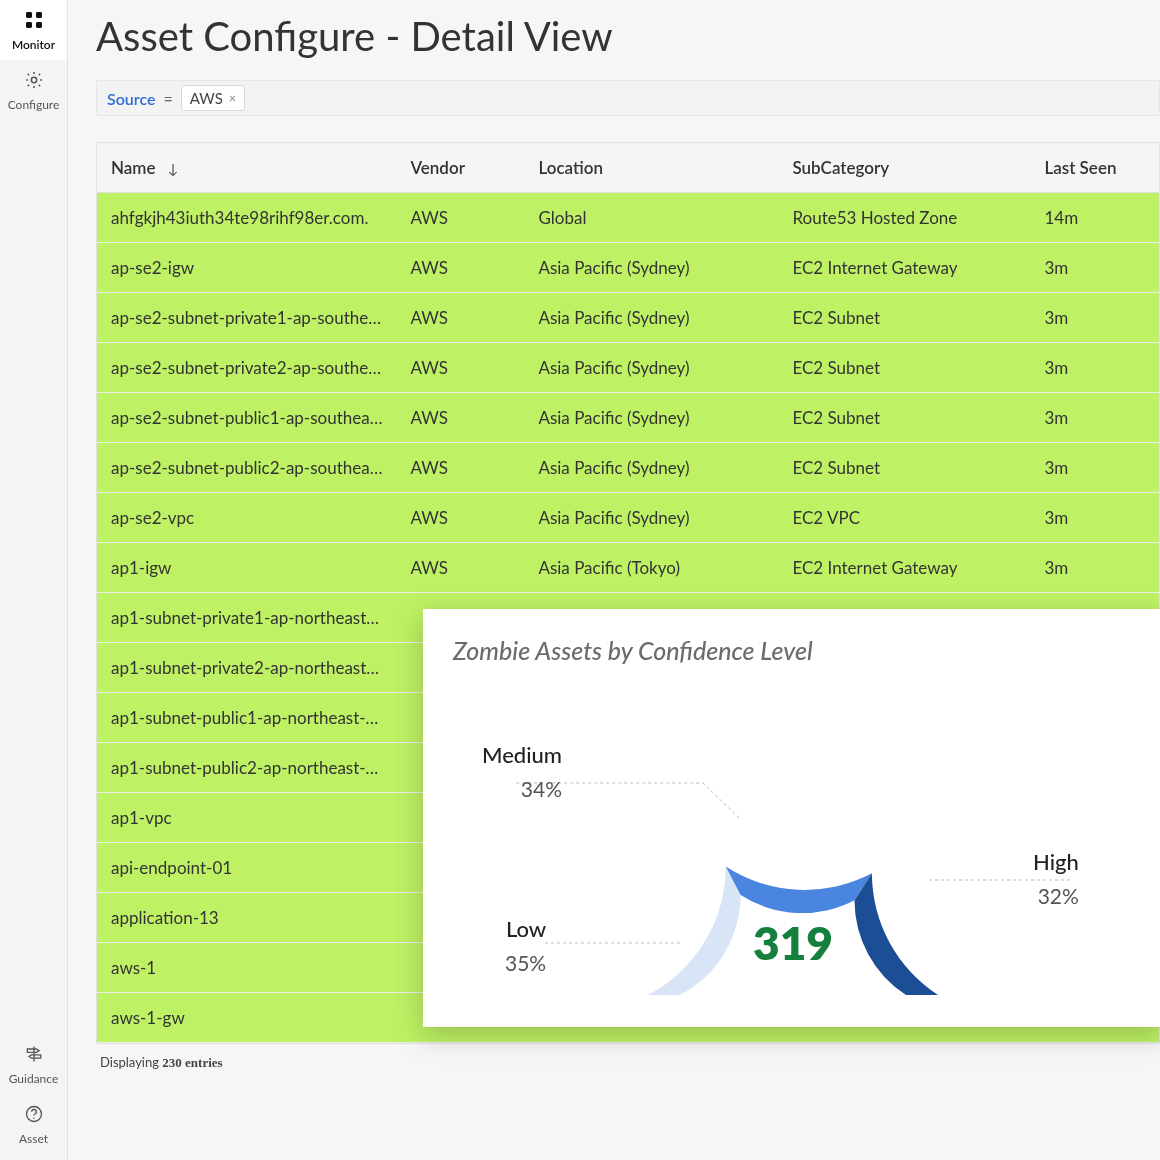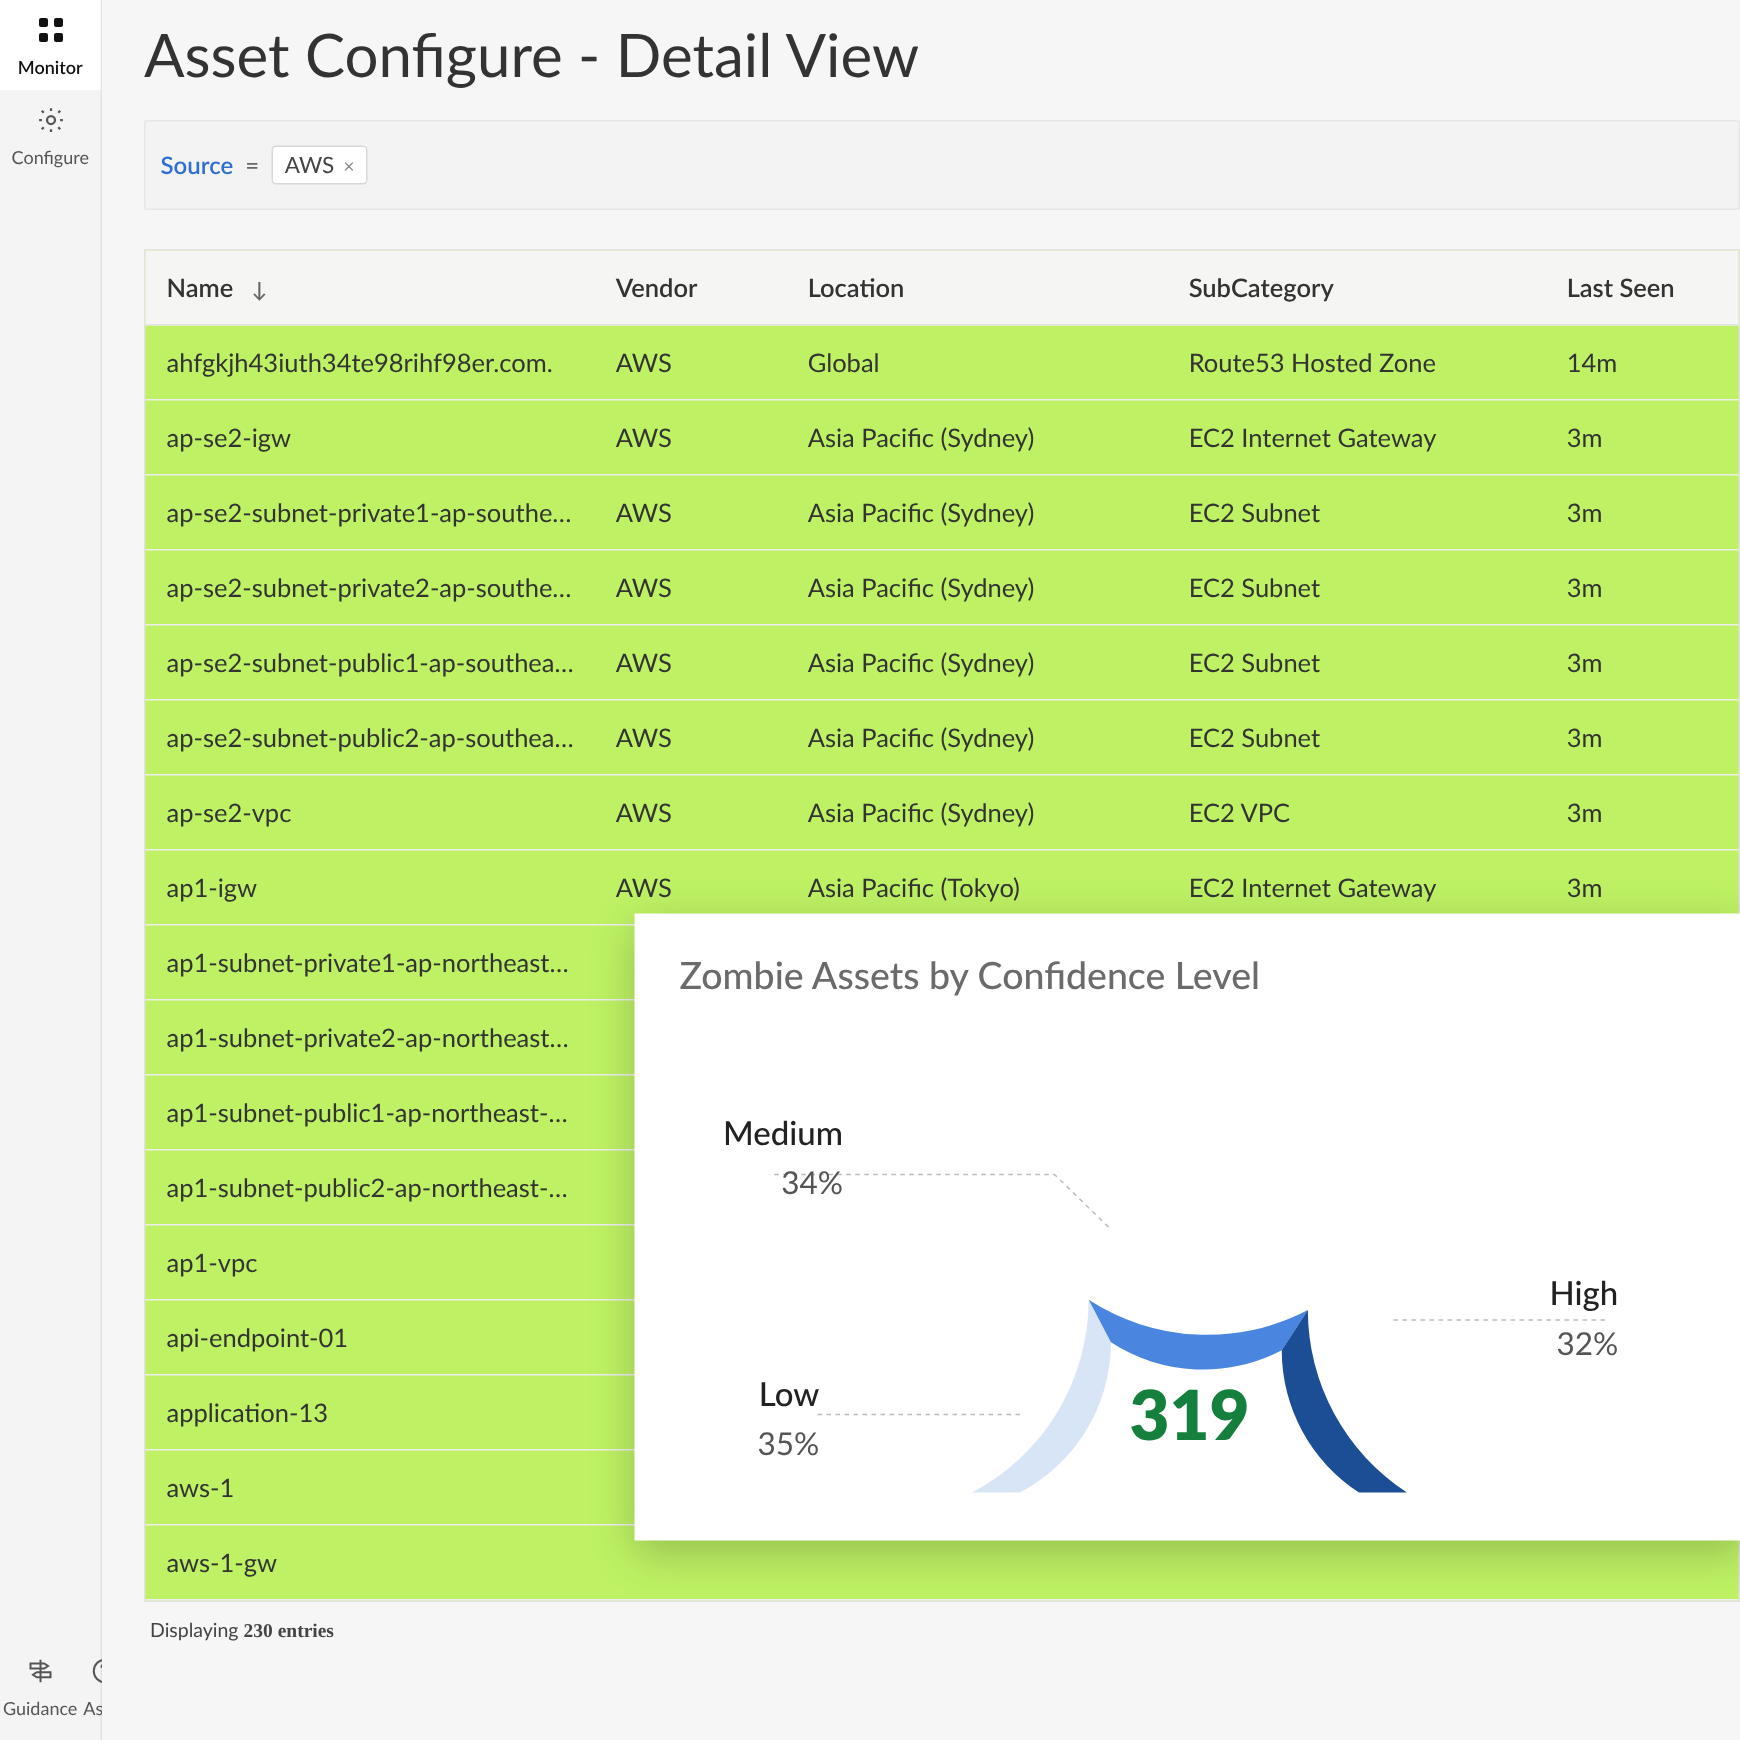--- a/index.html
+++ b/index.html
@@ -13,21 +13,21 @@
   .app { display: flex; width: 100%; height: 100%; }
 
   
   .sidebar {
     width: 68px;
     background: #f4f4f4;
     display: flex; flex-direction: column;
     border-right: 1px solid #e2e2e2;
   }
   .side-top { display: flex; flex-direction: column; }
-  .side-bottom { margin-top: auto; display: flex; flex-direction: row; padding-bottom: 6px; text-align: right;}
+  .side-bottom { margin-top: auto; display: flex; flex-direction: column; padding-bottom: 6px; text-align: right;}
   .side-item {
     display: flex; flex-direction: column; align-items: center;
     padding: 10px 2px 8px 2px;
     font-size: 12px; color: #555;
     cursor: pointer;
   }
   .side-item.active {
     background: #ffffff;
     color: #111;
     font-weight: 600;
@@ -49,21 +49,21 @@
   .breadcrumb span.sep { color: #666; margin: 0 6px; }
   .page-title {
     font-size: 40px; font-weight: 400; color: #333;
     margin-bottom: 20px;
   }
 
   .filter-bar {
     background: #f4f3f3;
     border: 1px solid #e6e6e6;
     border-radius: 2px;
-    padding: 16px 10px;
+    padding: 4px 10px;
     display: flex; align-items: center; gap: 8px;
     font-size: 16px;
     margin-bottom: 26px;
   }
   .filter-key { color: #2f6fd1; font-weight: 600; }
   .filter-eq { color: #666; }
   .filter-chip {
     background: #ffffff;
     border: 1px solid #d8d8d8;
     border-radius: 3px;
@@ -110,21 +110,21 @@
   
   .chart-card {
     position: absolute;
     left: 355px; top: 609px;
     width: 740px; height: 418px;
     background: #ffffff;
     box-shadow: 0 8px 28px rgba(0,0,0,0.22);
     padding: 26px 30px 10px 30px;
   }
   .chart-title {
-    font-size: 25px; color: #6b6b6b; font-weight: 500;
+    font-size: 25px; color: #6b6b6b; font-weight: 500; font-style: italic;
   }
 
   .donut-area {
     position: relative; width: 100%; height: 340px;
   }
   .arc-svg {
     position: absolute; left: 50%; top: 100%;
     transform: translate(-50%, -100%);
   }
   .center-total {

